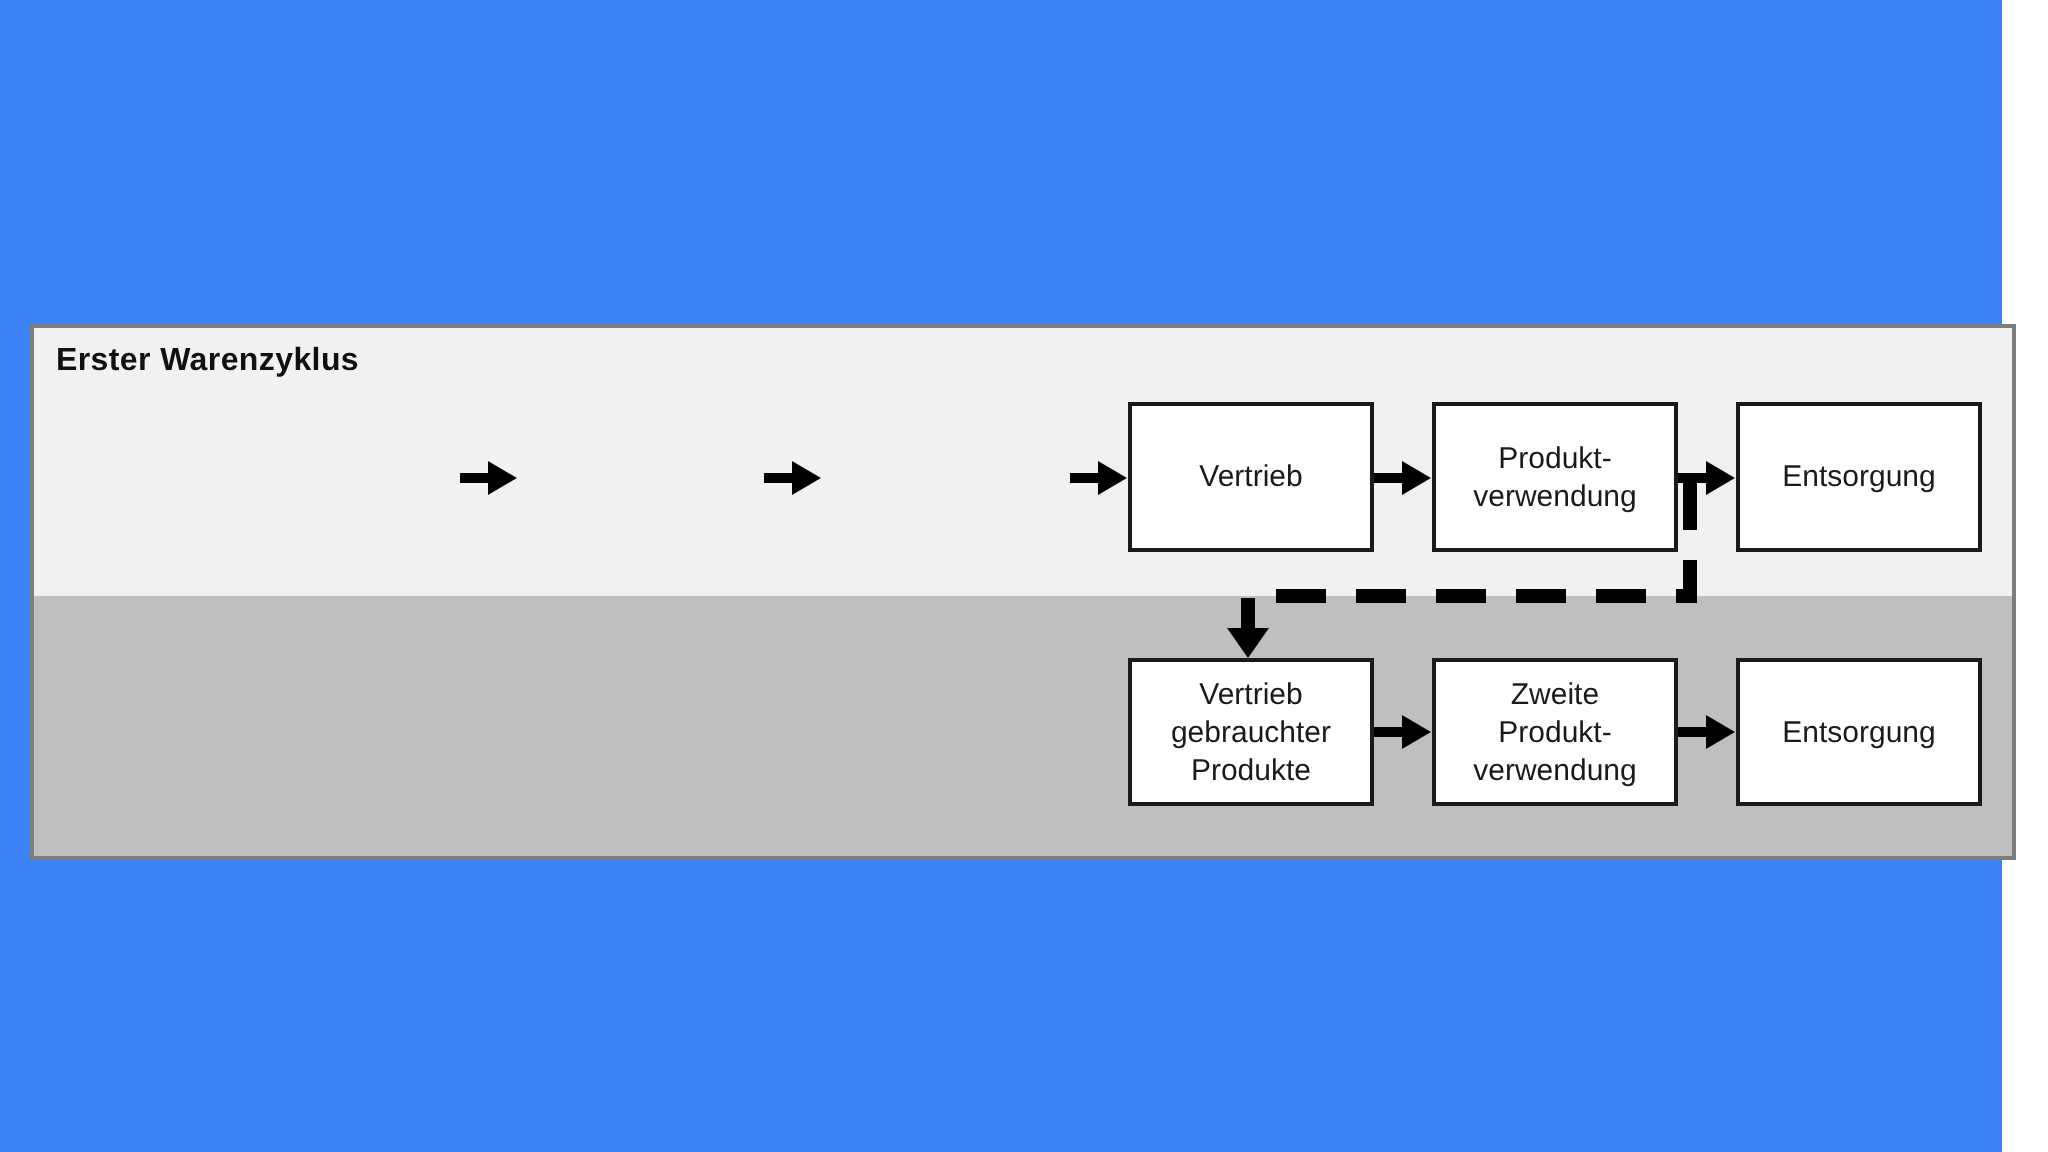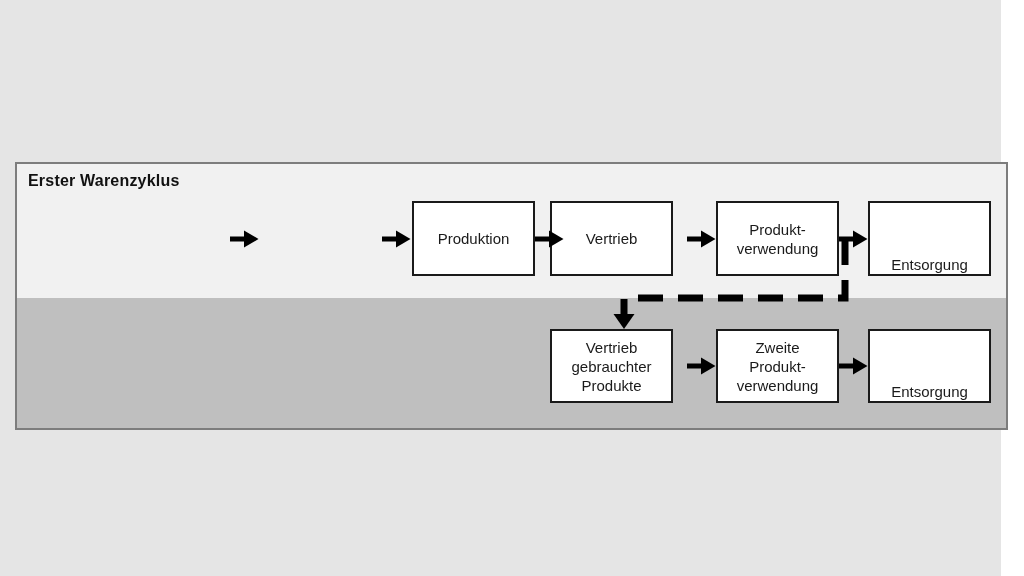--- a/index.html
+++ b/index.html
@@ -8,21 +8,21 @@
     width: 1024px;
     height: 576px;
     background: #ffffff;
     font-family: "Liberation Sans", "DejaVu Sans", sans-serif;
     overflow: hidden;
   }
   .stage {
     position: relative;
     width: 1001px;
     height: 576px;
-    background: #e5e5e5;
+    background: #3b82f6;
   }
   .panel {
     position: absolute;
     left: 15px;
     top: 162px;
     width: 993px;
     height: 268px;
     box-sizing: border-box;
     border: 2px solid #7d7d7d;
   }
@@ -68,23 +68,23 @@
     font-size: 15px;
     line-height: 19px;
     color: #1a1a1a;
     white-space: pre-line;
   }
   .row1 { top: 37px; height: 75px; }
   .row2 { top: 165px; height: 74px; }
   .c1 { left: 90px; }
   .c2 { left: 242px; }
   .c3 { left: 395px; }
-  .c4 { left: 533px; }
+  .c4 { left: 547px; }
   .c5 { left: 699px; align-items: center; }
-  .c6 { left: 851px; align-items: flex-end; }
+  .c6 { left: 851px; }
   .arrow {
     position: absolute;
     width: 29px;
     height: 18px;
   }
   .arrow svg { display: block; }
   .arow1 { top: 66px; }
   .arow2 { top: 193px; }
   .a1 { left: 213px; }
   .a2 { left: 365px; }
@@ -104,23 +104,20 @@
 <body>
 
 <div class="stage">
   <div class="panel">
 
     <div class="section first"></div>
     <div class="section second"></div>
 
     <div class="cycle-title first">Erster Warenzyklus</div>
 
-    <div class="node row1 c3">
-      <span class="label">Produktion</span>
-    </div>
     <div class="node row1 c4">
       <span class="label">Vertrieb</span>
     </div>
     <div class="node row1 c5">
       <span class="label">Produkt-
 verwendung</span>
     </div>
     <div class="node row1 c6">
       <span class="label">Entsorgung</span>
     </div>

